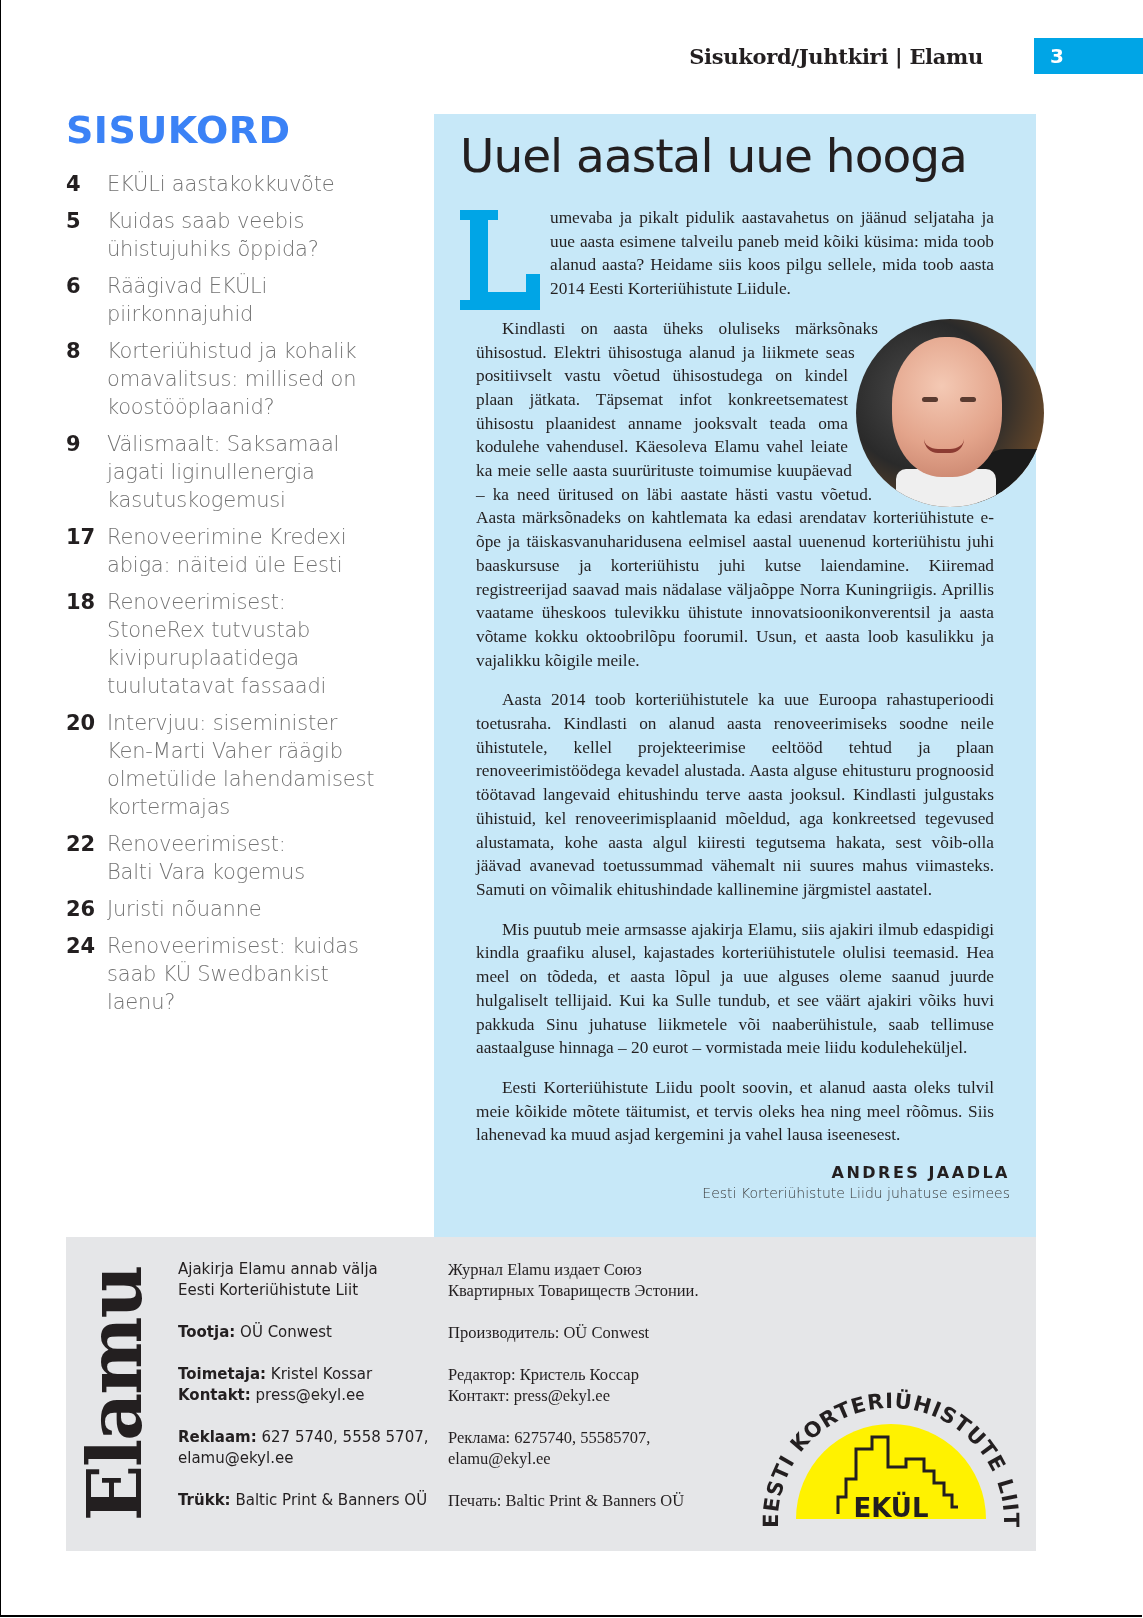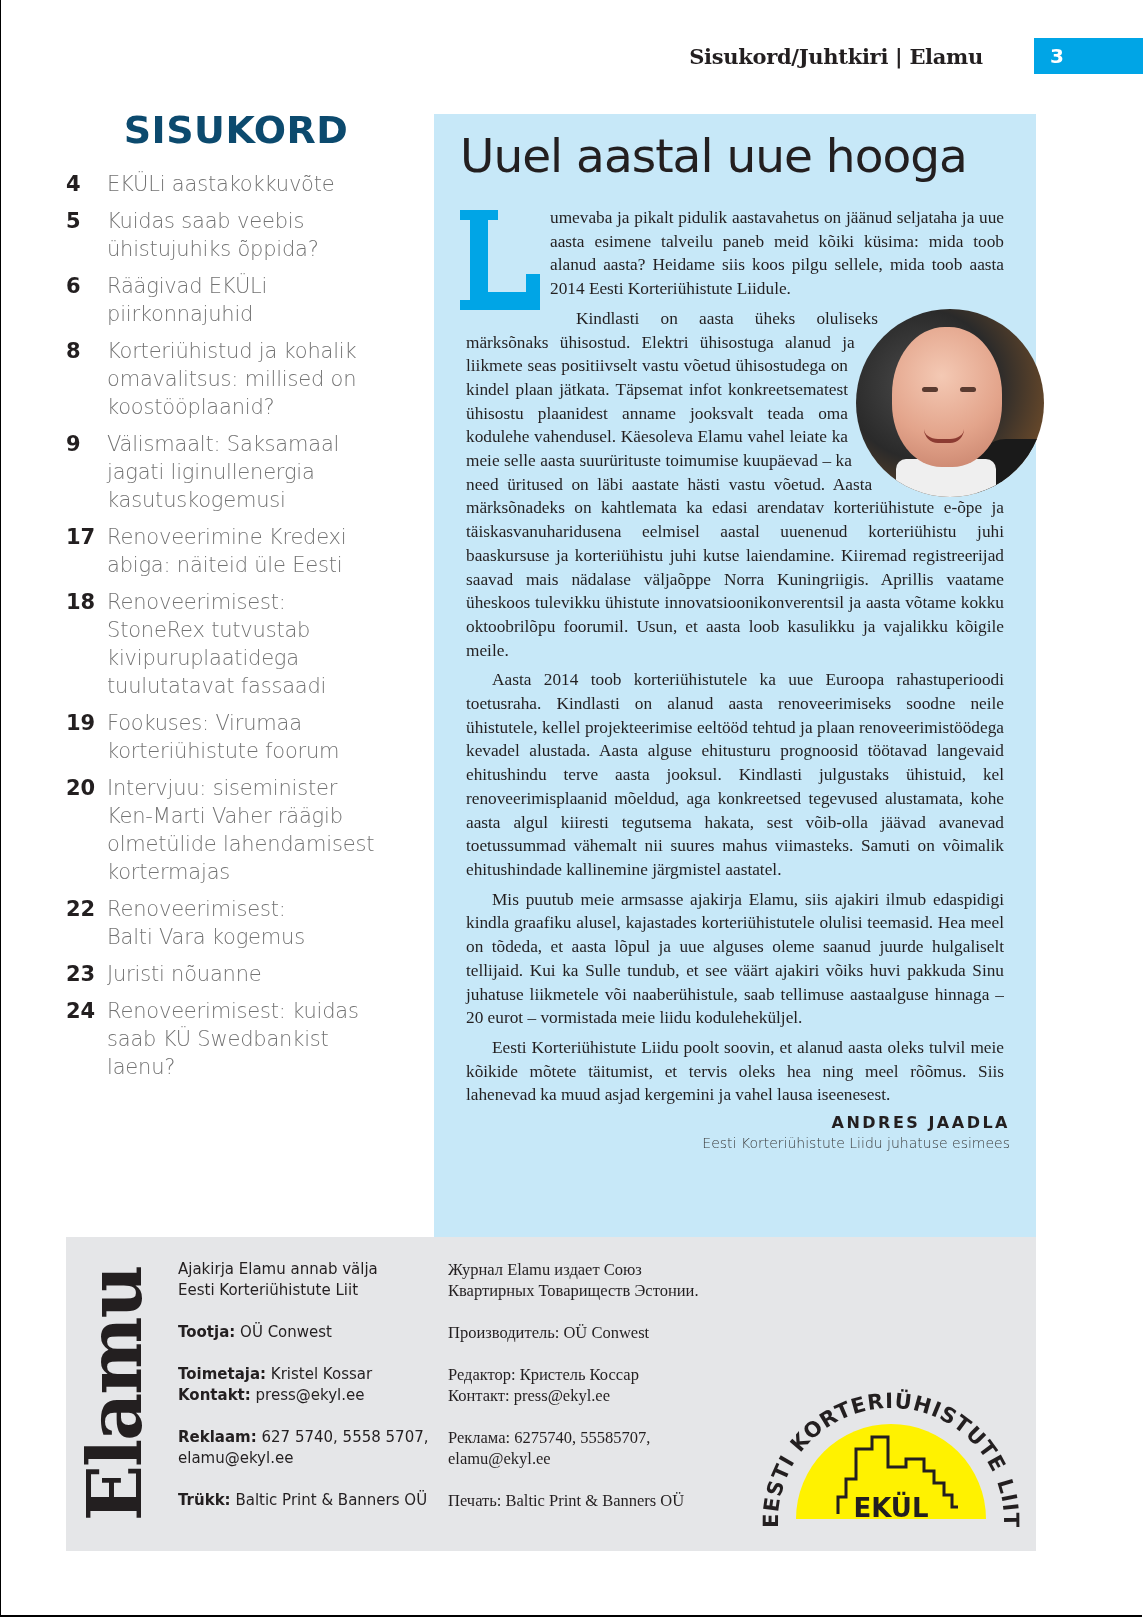--- a/index.html
+++ b/index.html
@@ -19,21 +19,21 @@
     }
     .page-number-box {
       position: absolute; top: 38px; left: 1034px; width: 109px; height: 36px;
       background: #00a5e6; color: #fff; font-family: "DejaVu Sans", sans-serif; font-weight: bold;
       font-size: 20px; line-height: 36px; padding-left: 16px; box-sizing: border-box;
     }
     
     .toc { position: absolute; left: 66px; top: 108px; width: 340px; }
     .toc-title {
       font-family: "DejaVu Sans", sans-serif; font-weight: bold; font-size: 38px; letter-spacing: 0.5px;
-      margin: 0 0 18px 0; color: #0c4a6e; text-align: center;
+      margin: 0 0 18px 0; color: #3b82f6;
     }
     .toc-item { display: flex; margin-bottom: 9px; }
     .toc-num {
       width: 41px; flex: none; font-family: "DejaVu Sans", sans-serif; font-weight: bold; font-size: 21px;
       line-height: 28px; color: #231f20;
     }
     .toc-text {
       font-family: "DejaVu Sans", sans-serif; font-size: 21px; line-height: 28px; color: #737373;
       font-weight: 300; letter-spacing: -0.2px; white-space: pre-line;
     }
@@ -43,21 +43,21 @@
       background: #c7e8f8; box-sizing: border-box; padding: 12px 26px 4px 26px;
     }
     .editorial-title {
       font-family: "DejaVu Sans", sans-serif; font-weight: normal; font-size: 47px; letter-spacing: -1px;
       margin: 0 0 20px 0; line-height: 60px; color: #231f20;
     }
     .body-text {
       font-family: "Liberation Serif", serif; font-size: 17.3px; line-height: 23.7px; color: #231f20;
       text-align: justify;
     }
-    .body-text p { margin: 6px; text-indent: 26px; }
+    .body-text p { margin: 16px; text-indent: 26px; }
     .body-text p.first { text-indent: 0; }
     .dropcap {
       float: left; width: 88px; height: 100px; margin: 4px 6px 0 -4px; position: relative;
     }
     .dropcap svg { display: block; }
     .portrait {
       float: right; width: 188px; height: 188px; border-radius: 50%; margin: 2px -34px 4px 8px;
       shape-outside: circle(50%); overflow: hidden; position: relative;
       background: radial-gradient(circle at 35% 40%, #4b4b4b 0%, #2a2a2a 45%, #6b4a2a 80%, #a07a4b 100%);
     }
@@ -151,38 +151,33 @@
 abiga: näiteid üle Eesti</span>
       </div>
       <div class="toc-item">
         <span class="toc-num">18</span>
         <span class="toc-text">Renoveerimisest:
 StoneRex tutvustab
 kivipuruplaatidega
 tuulutatavat fassaadi</span>
       </div>
       <div class="toc-item">
-        <span class="toc-num">19</span>
-        <span class="toc-text">Fookuses: Virumaa
-korteriühistute foorum</span>
-      </div>
-      <div class="toc-item">
         <span class="toc-num">20</span>
         <span class="toc-text">Intervjuu: siseminister
 Ken-Marti Vaher räägib
 olmetülide lahendamisest
 kortermajas</span>
       </div>
       <div class="toc-item">
         <span class="toc-num">22</span>
         <span class="toc-text">Renoveerimisest:
 Balti Vara kogemus</span>
       </div>
       <div class="toc-item">
-        <span class="toc-num">23</span>
+        <span class="toc-num">26</span>
         <span class="toc-text">Juristi nõuanne</span>
       </div>
       <div class="toc-item">
         <span class="toc-num">24</span>
         <span class="toc-text">Renoveerimisest: kuidas
 saab KÜ Swedbankist
 laenu?</span>
       </div>
     </div>
 </div>

